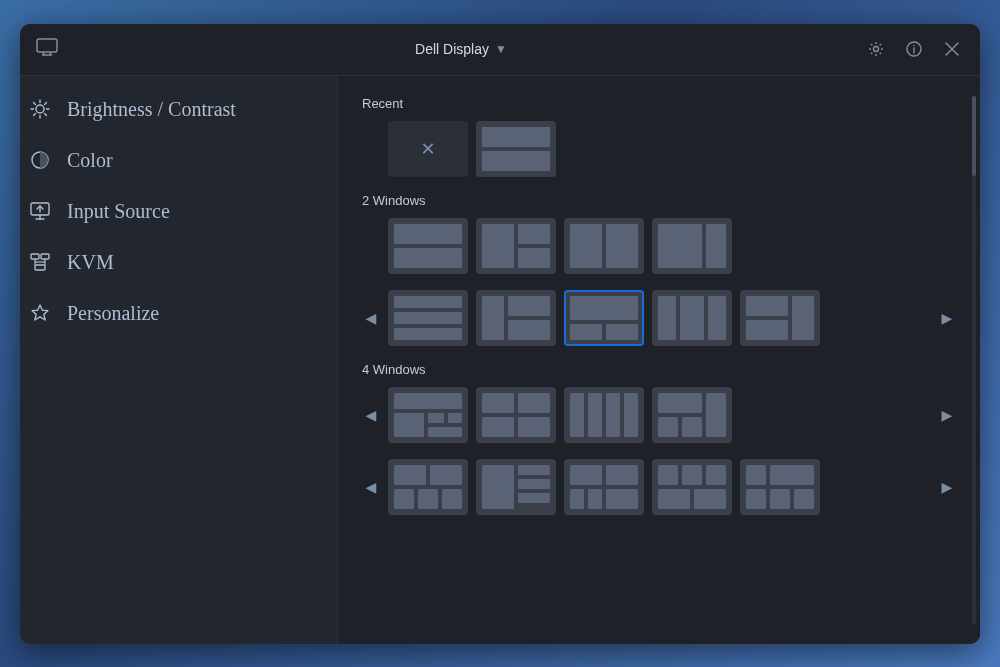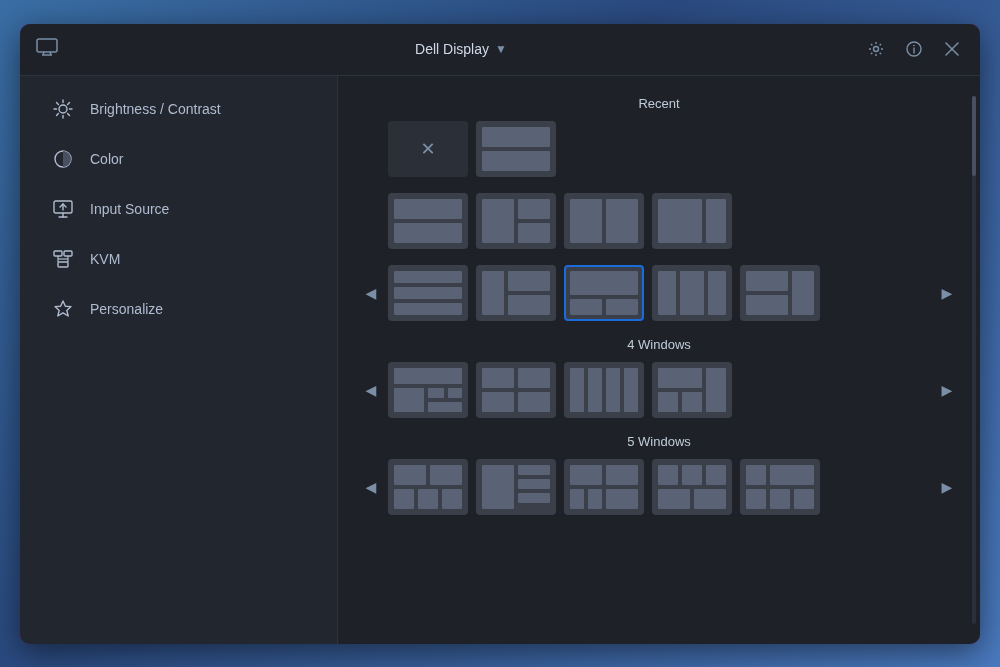--- a/index.html
+++ b/index.html
@@ -81,27 +81,28 @@
       width: 318px;
       background: #22262f;
       flex-shrink: 0;
       padding: 8px 0;
       border-right: 1px solid #2d3240;
     }
     .sidebar-item {
       display: flex;
       align-items: center;
       gap: 16px;
-      padding: 14px 32px;
+      padding: 14px 9px;
       cursor: pointer;
       color: #b0bcd0;
-      font-size: 14px;
+      font-size: 20px;
       font-weight: 400;
       border-radius: 0;
       transition: background 0.15s;
+      font-family: Liberation Serif, serif;
     }
     .sidebar-item.active {
       background: #1a6cda;
       color: #ffffff;
     }
     .sidebar-icon {
       width: 22px;
       height: 22px;
       display: flex;
       align-items: center;
@@ -139,21 +140,20 @@
     }
     .tab-btn.inactive {
       background: transparent;
       color: #8a9ab0;
     }
     .section-label {
       color: #c0ccd8;
       font-size: 13px;
       font-weight: 500;
       margin-bottom: 10px;
-      text-align: center;
     }
     .layout-section { margin-bottom: 16px; }
     .layouts-row {
       display: flex;
       align-items: center;
       gap: 8px;
       position: relative;
     }
     .layouts-grid {
       display: flex;
@@ -351,20 +351,21 @@
                 <rect x="4" y="4" width="68" height="20" rx="1" fill="#5a6275"></rect>
                 <rect x="4" y="28" width="68" height="20" rx="1" fill="#5a6275"></rect>
               </svg>
             </div>
           </div>
           <div class="nav-arrow hidden">▶</div>
         </div>
       </div>
 
       <div class="layout-section">
+        <div class="section-label">2 Windows</div>
         <div class="layouts-row">
           <div class="nav-arrow hidden">◀</div>
           <div class="layouts-grid">
 
             <div class="layout-thumb">
               <svg class="thumb-svg" viewBox="0 0 76 52">
                 <rect x="4" y="4" width="68" height="20" rx="1" fill="#5a6275"></rect>
                 <rect x="4" y="28" width="68" height="20" rx="1" fill="#5a6275"></rect>
               </svg>
             </div>
@@ -485,21 +486,20 @@
                 <rect x="4" y="28" width="20" height="20" rx="1" fill="#5a6275"></rect>
                 <rect x="28" y="28" width="20" height="20" rx="1" fill="#5a6275"></rect>
               </svg>
             </div>
           </div>
           <div class="nav-arrow" style="color:#7a8fa6;">▶</div>
         </div>
       </div>
 
       <div class="layout-section">
-        <div class="section-label">5 Windows</div>
         <div class="layouts-row">
           <div class="nav-arrow" style="color:#7a8fa6;">◀</div>
           <div class="layouts-grid">
 
             <div class="layout-thumb">
               <svg class="thumb-svg" viewBox="0 0 76 52">
                 <rect x="4" y="4" width="32" height="20" rx="1" fill="#5a6275"></rect>
                 <rect x="40" y="4" width="32" height="20" rx="1" fill="#5a6275"></rect>
                 <rect x="4" y="28" width="20" height="20" rx="1" fill="#5a6275"></rect>
                 <rect x="28" y="28" width="20" height="20" rx="1" fill="#5a6275"></rect>

